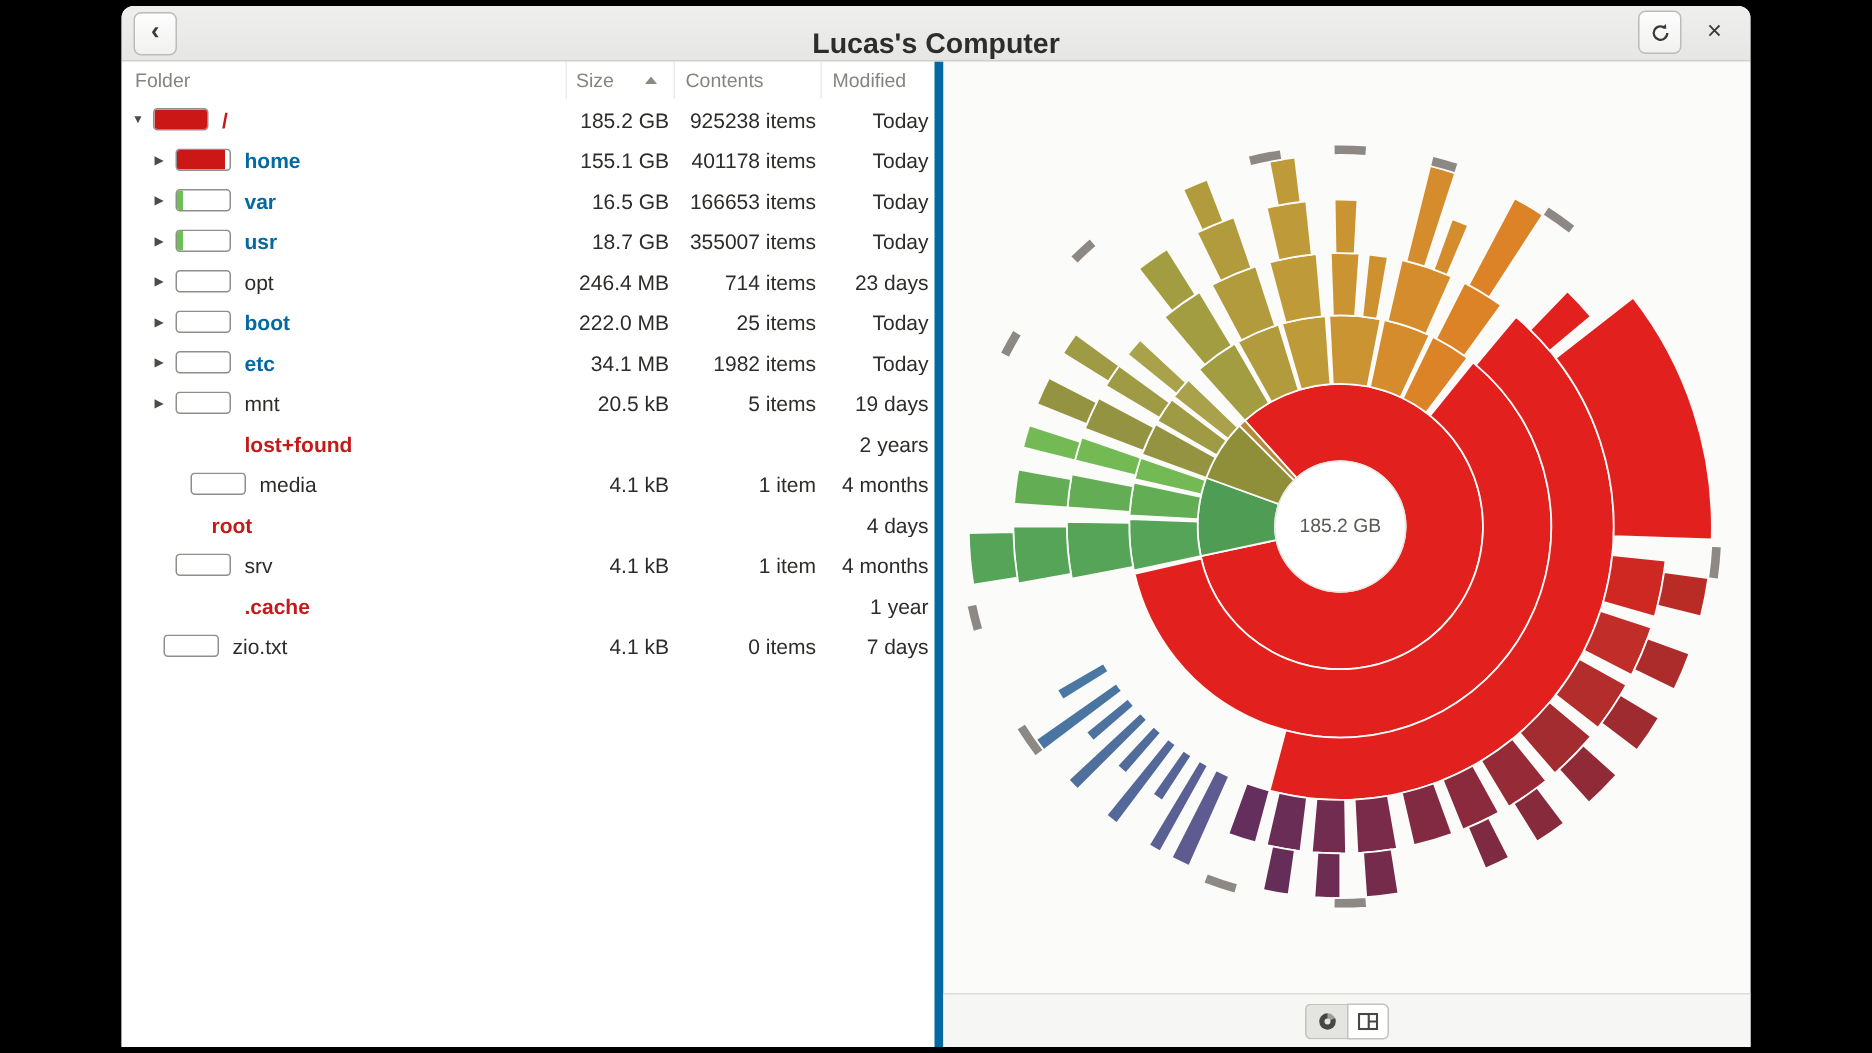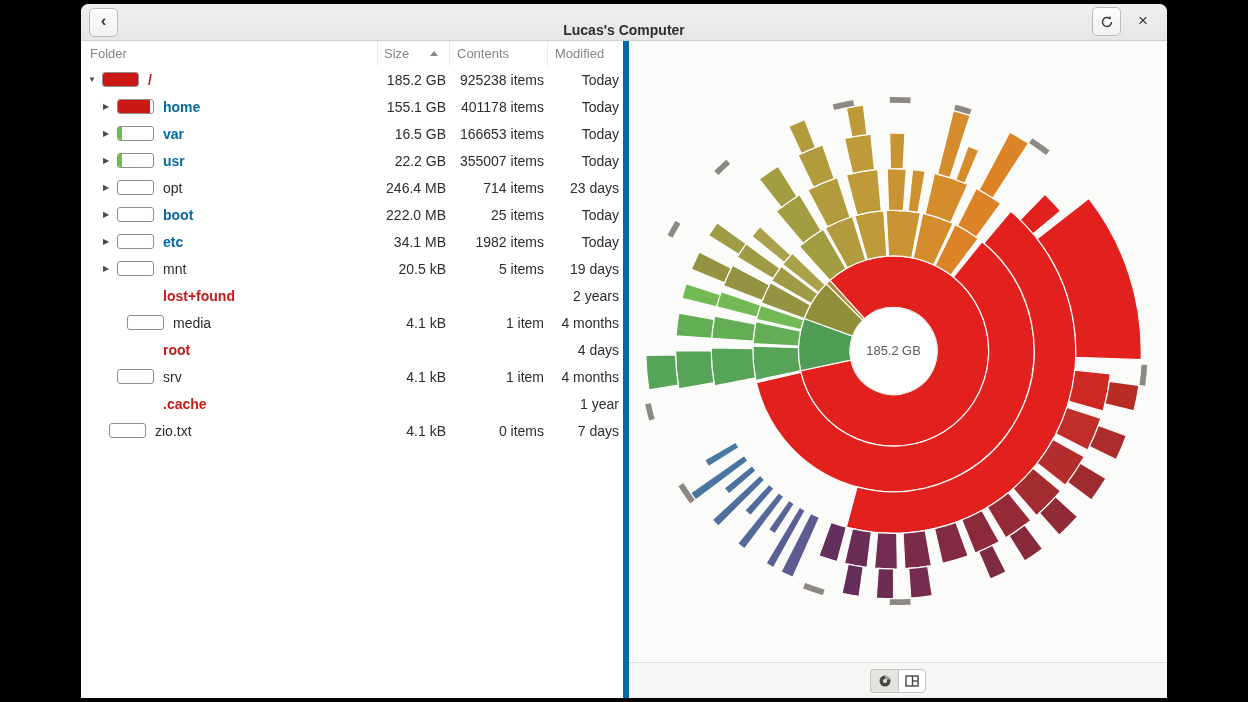--- a/index.html
+++ b/index.html
@@ -10,21 +10,21 @@
   
   .headerbar{height:36px;background:linear-gradient(#efefee,#e6e6e4);border-bottom:1px solid #cfcfcc;
     display:flex;align-items:center;position:relative;flex:0 0 auto;}
   .hb-btn{width:29px;height:29px;border:1px solid #bcbcb9;border-radius:5px;
     background:linear-gradient(#fdfdfd,#f1f1f0);display:flex;align-items:center;justify-content:center;
     color:#3a3a38;cursor:default;box-sizing:border-box;}
   .back-btn{margin-left:8px;font-size:17px;font-weight:bold;padding-bottom:2px;}
   .refresh-btn{position:absolute;right:46px;top:3px;}
   .close-btn{position:absolute;right:10px;top:3px;width:28px;height:28px;border:none;background:transparent;
     display:flex;align-items:center;justify-content:center;font-size:17px;color:#3a3a38;}
-  .hb-title{position:absolute;left:0;right:0;text-align:center;font-weight:bold;font-size:14px;color:#2d2d2b;pointer-events:none;margin-top:16px;}
+  .hb-title{position:absolute;left:0;right:0;text-align:center;font-weight:bold;font-size:19px;color:#2d2d2b;pointer-events:none;margin-top:16px;}
   
   .content{flex:1;display:flex;min-height:0;}
   .treepane{width:542px;flex:0 0 542px;background:#fff;border-right:6px solid #0369a1;
     display:flex;flex-direction:column;overflow:hidden;}
   .chartpane{flex:1;background:#fbfbfa;display:flex;flex-direction:column;min-width:0;}
   
   .thead{display:grid;grid-template-columns:297px 72px 98px 75px;height:25px;align-items:center;
     color:#85857f;font-size:13px;flex:0 0 auto;}
   .thead .hc{height:100%;display:flex;align-items:center;border-right:1px solid #ebebe8;box-sizing:border-box;}
   .thead .hc:last-child{border-right:none;}
@@ -144,21 +144,21 @@
           <div class="trow">
             <div class="cell folder" style="padding-left: 22px;">
               <span class="exp">▶</span>
               <span class="barslot">
                 <span class="bar">
                   <span class="fill" style="width: 10%; background: rgb(108, 191, 82);"></span>
                 </span>
               </span>
               <span class="lab style-orange">usr</span>
             </div>
-            <div class="cell size">22.2 GB</div>
+            <div class="cell size">18.7 GB</div>
             <div class="cell contents">355007 items</div>
             <div class="cell modified">Today</div>
           </div>
           <div class="trow">
             <div class="cell folder" style="padding-left: 22px;">
               <span class="exp">▶</span>
               <span class="barslot">
                 <span class="bar">
                   <span class="fill" style="width: 0%;"></span>
                 </span>
@@ -229,21 +229,21 @@
                   <span class="fill" style="width: 0%;"></span>
                 </span>
               </span>
               <span class="lab style-normal">media</span>
             </div>
             <div class="cell size">4.1 kB</div>
             <div class="cell contents">1 item</div>
             <div class="cell modified">4 months</div>
           </div>
           <div class="trow">
-            <div class="cell folder" style="padding-left: 22px;">
+            <div class="cell folder" style="">
               <span class="exp"></span>
               <span class="barslot"></span>
               <span class="lab style-red">root</span>
             </div>
             <div class="cell size"></div>
             <div class="cell contents"></div>
             <div class="cell modified">4 days</div>
           </div>
           <div class="trow">
             <div class="cell folder" style="padding-left: 22px;">

